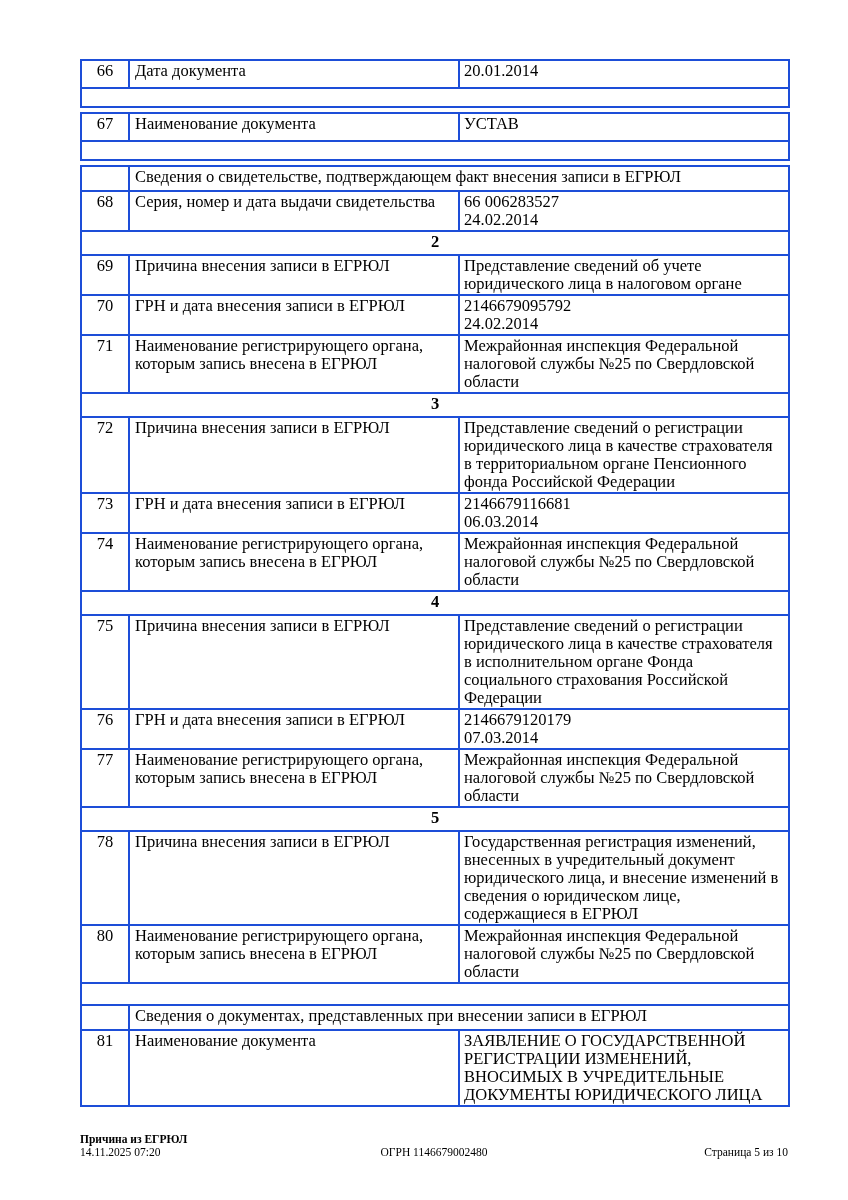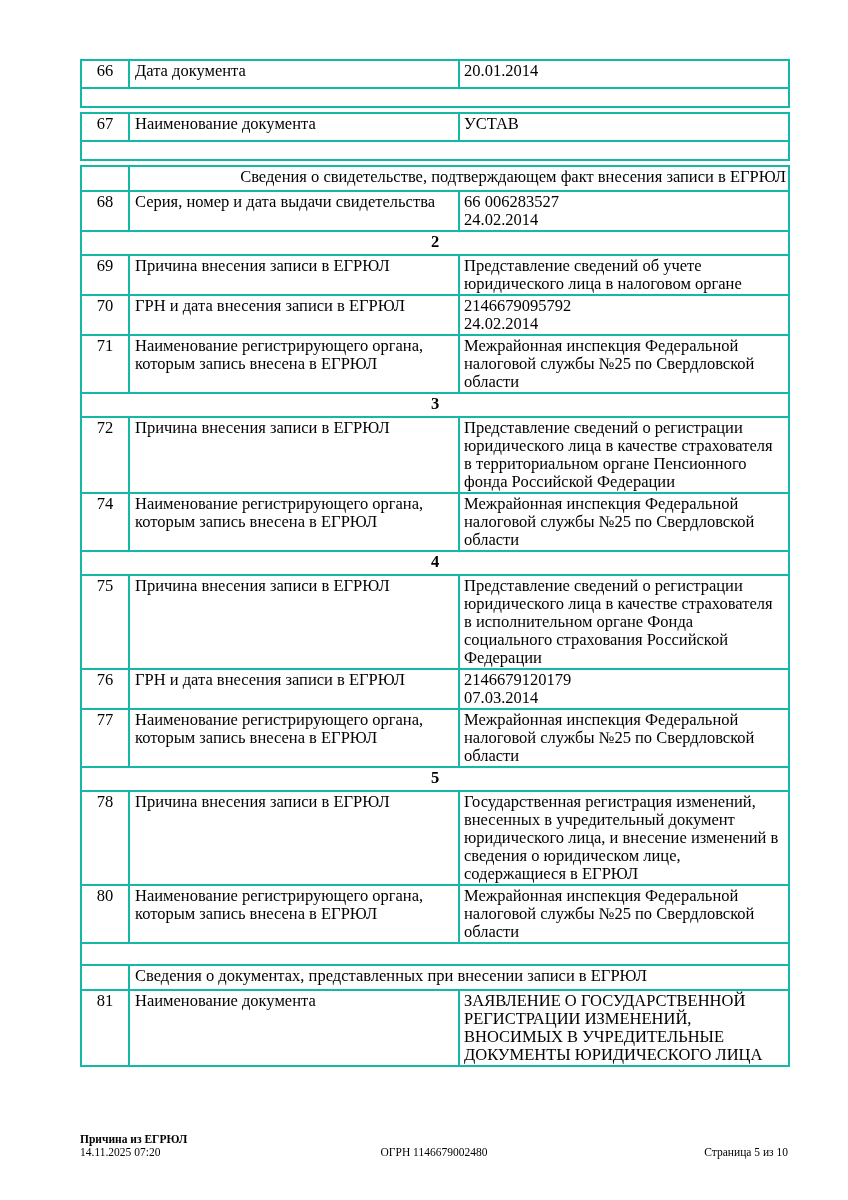--- a/index.html
+++ b/index.html
@@ -7,33 +7,33 @@
     position:relative;width:848px;height:1200px;background:#ffffff;
     font-family:"Liberation Serif","DejaVu Serif",serif;color:#000;
     overflow:hidden;
   }
   .tables{position:absolute;top:59px;left:80px;width:708px;}
   table.tbl{border-collapse:collapse;width:708px;table-layout:fixed;}
   col.c1{width:48px;}
   col.c2{width:330px;}
   col.c3{width:330px;}
   td{
-    border:2px solid #14b8a6;vertical-align:top;
+    border:2px solid #1d4ed8;vertical-align:top;
     font-size:16.5px;line-height:18px;
     padding:1px 6px 1px 5px;
     word-wrap:break-word;
   }
   td.num{text-align:center;padding:1px 2px;}
   td.val{padding-left:4px;padding-right:6px;}
   tr.h1 td{height:24px;}
   td.empty{height:15px;}
   td.empty.tall{height:18px;}
   td.sec{text-align:center;font-weight:bold;height:19px;padding:1px 0 2px 0;}
   td.hdr{height:21px;padding-right:2px;}
-  td.hdr.center{text-align:right;}
+  td.hdr.center{text-align:left;}
   .ln{display:block;}
   .gap{height:4px;}
   .footer{
     position:absolute;left:80px;top:1133px;width:708px;
     font-size:11.5px;line-height:13px;color:#000;
   }
   .f-title{font-weight:bold;}
   .f-center{position:absolute;left:0;right:0;top:13px;text-align:center;}
   .f-right{position:absolute;right:0;top:13px;}
 </style>
@@ -128,20 +128,28 @@
 
         <tr>
           <td class="sec" colspan="3">3</td>
         </tr>
         <tr>
           <td class="num">72</td>
           <td class="lbl">Причина внесения записи в ЕГРЮЛ</td>
           <td class="val">Представление сведений о регистрации юридического лица в качестве страхователя в территориальном органе Пенсионного фонда Российской Федерации</td>
         </tr>
         <tr>
+          <td class="num">73</td>
+          <td class="lbl">ГРН и дата внесения записи в ЕГРЮЛ</td>
+          <td class="val">
+            <span class="ln">2146679116681</span>
+            <span class="ln">06.03.2014</span>
+          </td>
+        </tr>
+        <tr>
           <td class="num">74</td>
           <td class="lbl">Наименование регистрирующего органа, которым запись внесена в ЕГРЮЛ</td>
           <td class="val">Межрайонная инспекция Федеральной налоговой службы №25 по Свердловской области</td>
         </tr>
 
         <tr>
           <td class="sec" colspan="3">4</td>
         </tr>
         <tr>
           <td class="num">75</td>

